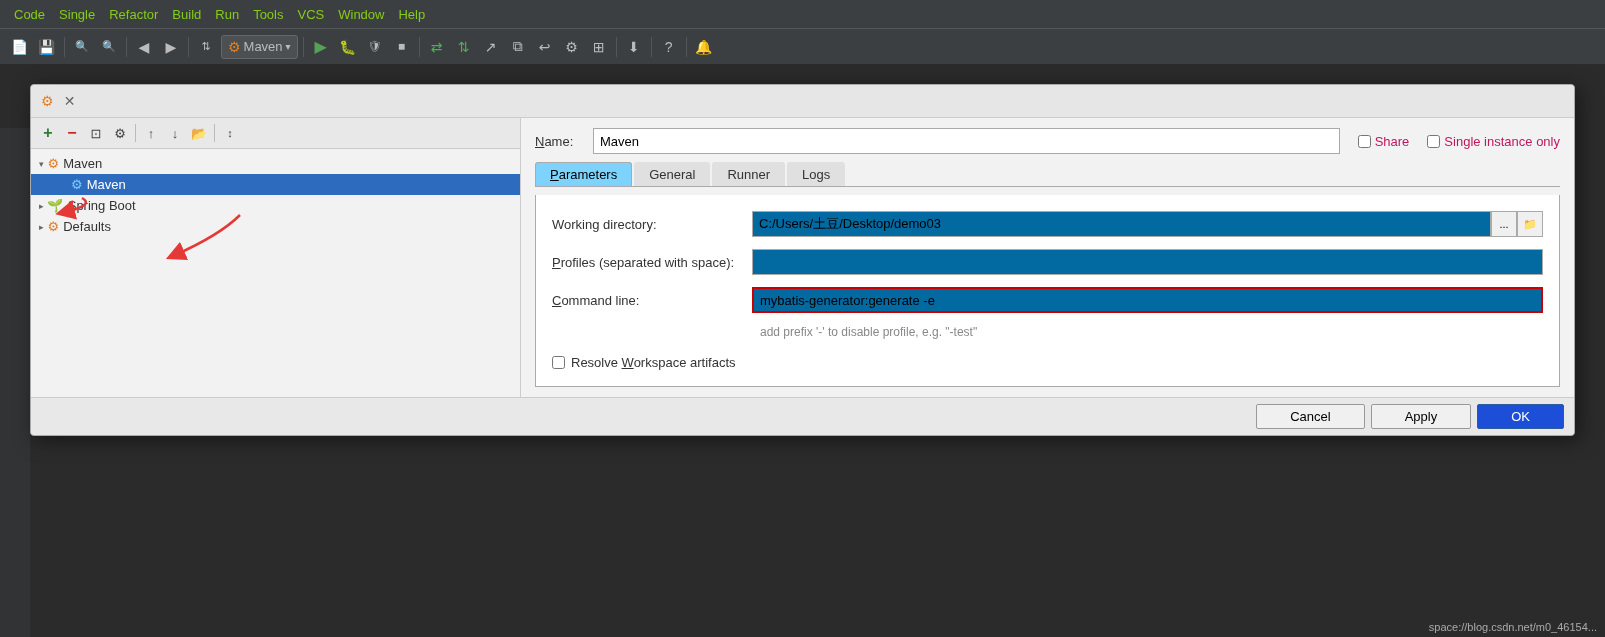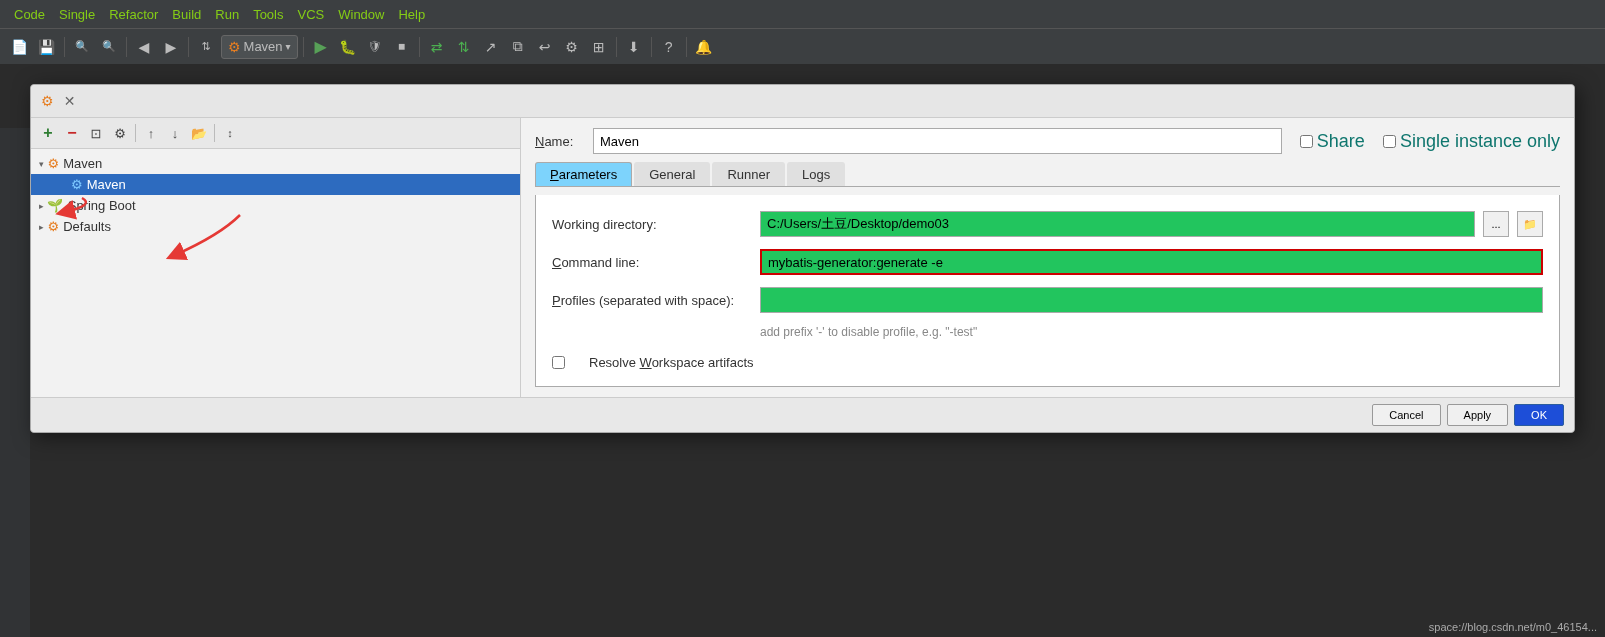--- a/index.html
+++ b/index.html
@@ -218,21 +218,21 @@
       background: white;
       outline: none;
     }
     .checkbox-group {
       display: flex;
       align-items: center;
       gap: 4px;
       margin-left: 10px;
     }
     .checkbox-group input[type="checkbox"] { cursor: pointer; }
-    .checkbox-group label { font-size: 18px; color: #0f766e; cursor: pointer; }
+    .checkbox-group label { font-size: 13px; color: #be185d; cursor: pointer; }
 
     
     .tabs-row {
       display: flex;
       border-bottom: 1px solid #aaa;
       gap: 0;
     }
     .tab {
       padding: 4px 14px;
       cursor: pointer;
@@ -260,35 +260,34 @@
       padding: 16px;
       display: flex;
       flex-direction: column;
       gap: 12px;
       flex: 1;
     }
 
     .form-row {
       display: flex;
       align-items: center;
-      gap: 8px;
     }
     .form-label {
       font-size: 13px;
       color: #333;
       min-width: 200px;
     }
     .form-label span { text-decoration: underline; }
     .form-input {
       flex: 1;
       height: 26px;
       border: 1px solid #aaa;
       padding: 2px 6px;
       font-size: 13px;
-      background: #22c55e;
+      background: #0369a1;
       outline: none;
     }
     .form-input.highlighted {
       border: 2px solid #cc0000;
     }
     .browse-btn {
       width: 26px; height: 26px;
       border: 1px solid #aaa;
       background: #f0f0f0;
       cursor: pointer;
@@ -303,37 +302,36 @@
 
     .checkbox-row {
       display: flex;
       align-items: center;
       gap: 6px;
       margin-top: 4px;
     }
     .checkbox-row label {
       font-size: 13px;
       color: #333;
-      margin-left: 18px;
     }
     .checkbox-row label span { text-decoration: underline; }
 
     
     .dialog-footer {
       border-top: 1px solid #ccc;
       background: #e8e8e8;
       padding: 6px 10px;
       display: flex;
       justify-content: flex-end;
       gap: 6px;
       border-radius: 0 0 4px 4px;
     }
     .footer-btn {
-      padding: 4px 16px;
-      font-size: 11px;
+      padding: 4px 33px;
+      font-size: 13px;
       border: 1px solid #999;
       background: #f0f0f0;
       cursor: pointer;
       border-radius: 2px;
     }
     .footer-btn.primary {
       background: #1d4ed8;
       color: white;
       border-color: #2a5c9e;
     }
@@ -488,27 +486,27 @@
         <div class="params-content">
 
           <div class="form-row">
             <label class="form-label">Working directory:</label>
             <input class="form-input" type="text" value="C:/Users/土豆/Desktop/demo03" style="">
             <button class="browse-btn">...</button>
             <button class="browse-btn">📁</button>
           </div>
 
           <div class="form-row">
+            <label class="form-label"><span>P</span>rofiles (separated with space):</label>
+            <input class="form-input" type="text" value="" style="">
+          </div>
+
+          <div class="form-row">
             <label class="form-label"><span>C</span>ommand line:</label>
             <input class="form-input highlighted" type="text" value="mybatis-generator:generate -e" style="">
-          </div>
-
-          <div class="form-row">
-            <label class="form-label"><span>P</span>rofiles (separated with space):</label>
-            <input class="form-input" type="text" value="" style="">
           </div>
 
           <div class="hint-text">add prefix '-' to disable profile, e.g. "-test"</div>
 
           <div class="checkbox-row">
             <input type="checkbox" id="resolve-cb" style="">
             <label for="resolve-cb">Resolve <span>W</span>orkspace artifacts</label>
           </div>
         </div>
       </div>

